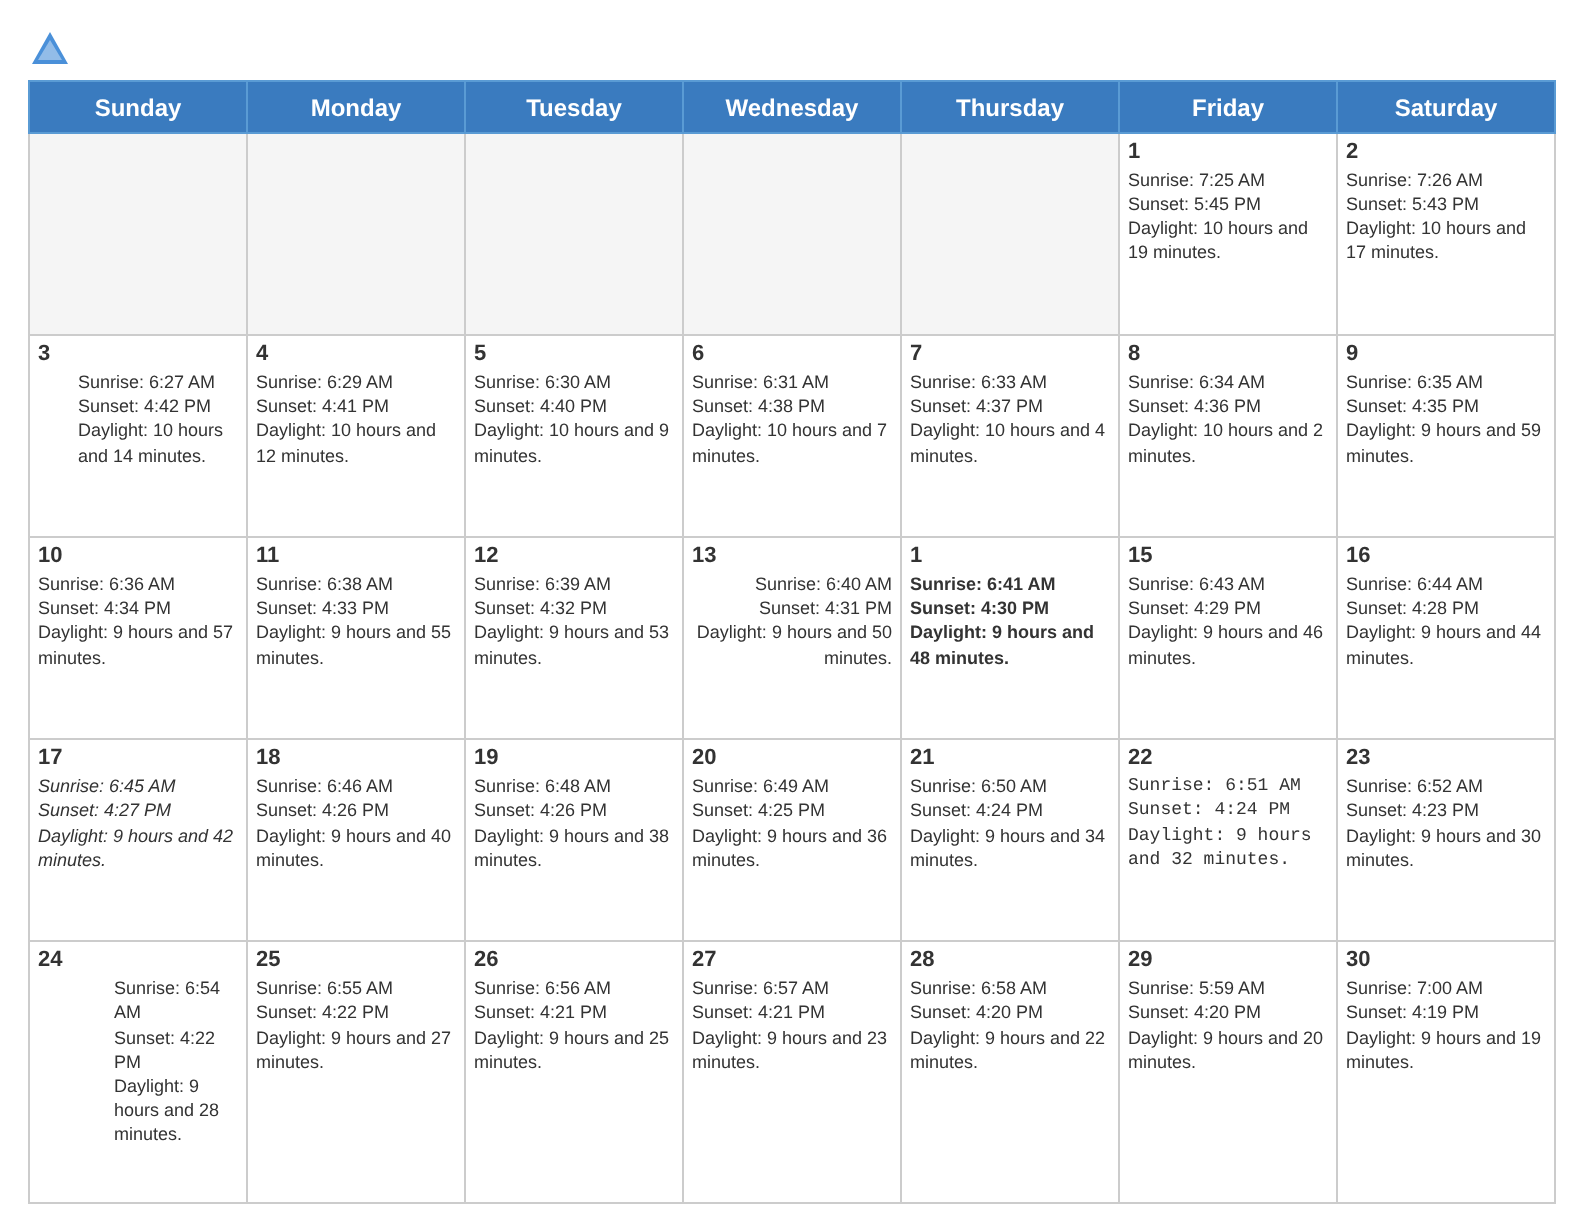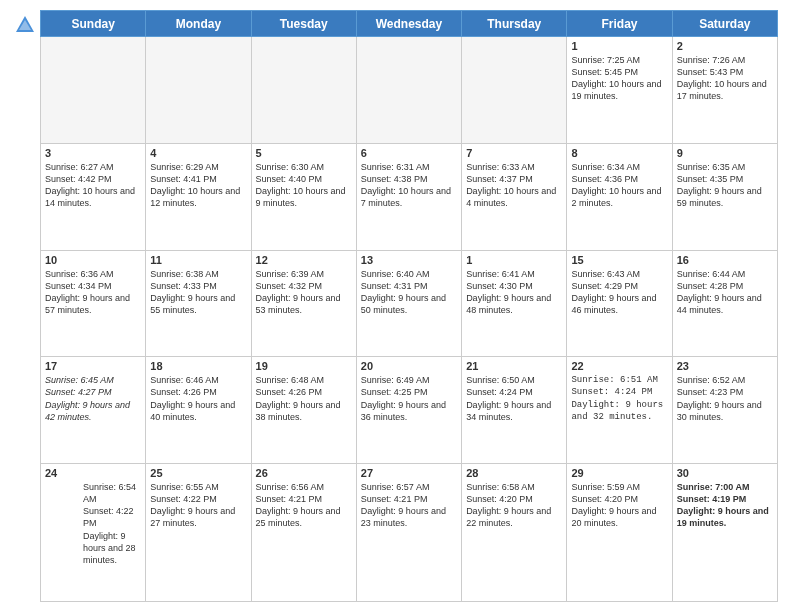--- a/index.html
+++ b/index.html
@@ -8,21 +8,21 @@
       background: #fff;
       width: 792px;
       height: 612px;
       overflow: hidden;
     }
     .page {
       width: 792px;
       height: 612px;
       padding: 10px 14px 10px 14px;
       display: flex;
-      flex-direction: row;
+      flex-direction: column;
     }
     .header {
       display: flex;
       align-items: flex-start;
       justify-content: space-between;
       margin-bottom: 4px;
     }
     .logo {
       display: flex;
       align-items: center;
@@ -150,21 +150,21 @@
           <td>
             <span class="day-num">2</span>
             <div class="day-info" style="white-space: pre-wrap;">Sunrise: 7:26 AM
 Sunset: 5:43 PM
 Daylight: 10 hours and 17 minutes.</div>
           </td>
         </tr>
         <tr>
           <td>
             <span class="day-num">3</span>
-            <div class="day-info" style="white-space: pre-wrap;">Sunrise: 6:27 AM
+            <div class="day-info" style="white-space: pre-wrap; margin-left: 20px;">Sunrise: 6:27 AM
 Sunset: 4:42 PM
 Daylight: 10 hours and 14 minutes.</div>
           </td>
           <td>
             <span class="day-num">4</span>
             <div class="day-info" style="white-space: pre-wrap;">Sunrise: 6:29 AM
 Sunset: 4:41 PM
 Daylight: 10 hours and 12 minutes.</div>
           </td>
           <td>
@@ -212,27 +212,27 @@
 Daylight: 9 hours and 55 minutes.</div>
           </td>
           <td>
             <span class="day-num">12</span>
             <div class="day-info" style="white-space: pre-wrap;">Sunrise: 6:39 AM
 Sunset: 4:32 PM
 Daylight: 9 hours and 53 minutes.</div>
           </td>
           <td>
             <span class="day-num">13</span>
-            <div class="day-info" style="white-space: pre-wrap;">Sunrise: 6:40 AM
+            <div class="day-info" style="white-space: pre-wrap; text-align: right;">Sunrise: 6:40 AM
 Sunset: 4:31 PM
 Daylight: 9 hours and 50 minutes.</div>
           </td>
           <td>
             <span class="day-num">1</span>
-            <div class="day-info" style="white-space: pre-wrap;">Sunrise: 6:41 AM
+            <div class="day-info" style="white-space: pre-wrap; font-weight: bold;">Sunrise: 6:41 AM
 Sunset: 4:30 PM
 Daylight: 9 hours and 48 minutes.</div>
           </td>
           <td>
             <span class="day-num">15</span>
             <div class="day-info" style="white-space: pre-wrap;">Sunrise: 6:43 AM
 Sunset: 4:29 PM
 Daylight: 9 hours and 46 minutes.</div>
           </td>
           <td>
@@ -318,20 +318,20 @@
 Daylight: 9 hours and 22 minutes.</div>
           </td>
           <td>
             <span class="day-num">29</span>
             <div class="day-info" style="white-space: pre-wrap;">Sunrise: 5:59 AM
 Sunset: 4:20 PM
 Daylight: 9 hours and 20 minutes.</div>
           </td>
           <td>
             <span class="day-num">30</span>
-            <div class="day-info" style="white-space: pre-wrap; font-weight: bold;">Sunrise: 7:00 AM
+            <div class="day-info" style="white-space: pre-wrap;">Sunrise: 7:00 AM
 Sunset: 4:19 PM
 Daylight: 9 hours and 19 minutes.</div>
           </td>
         </tr>
       </tbody>
   </table>
 </div>
 
 </body></html>

